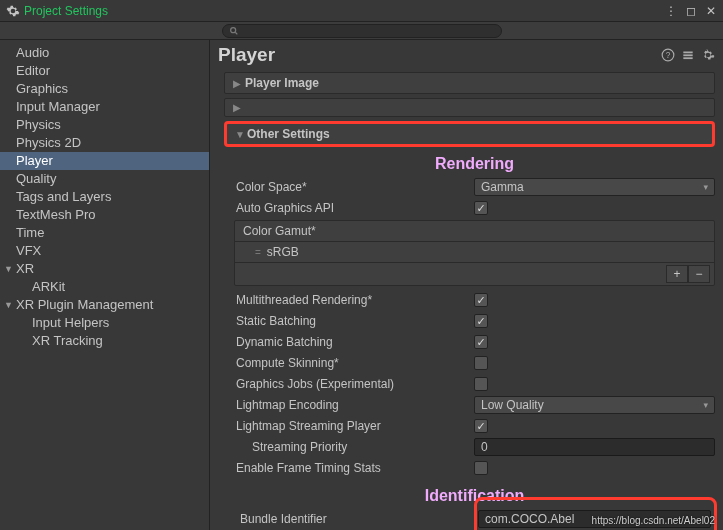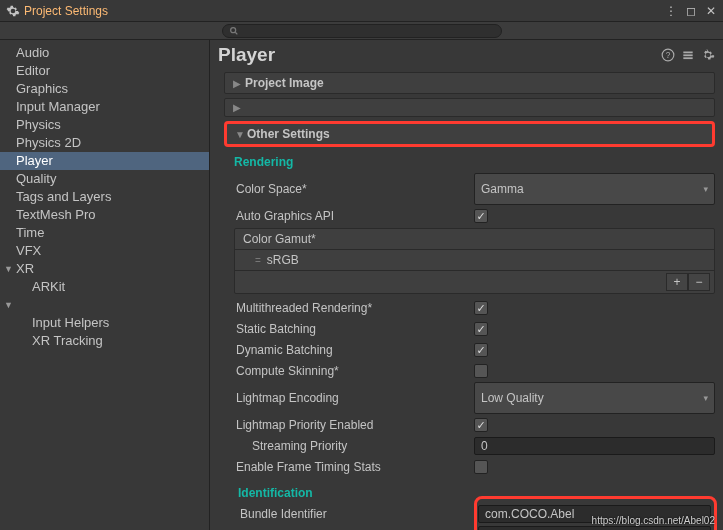--- a/index.html
+++ b/index.html
@@ -1,20 +1,20 @@
 <!DOCTYPE html>
 <html><head>
 <meta charset="utf-8">
 <style>
   * { box-sizing: border-box; margin: 0; padding: 0; font-family: Arial, Helvetica, sans-serif; }
   body { background: #383838; color: #c4c4c4; font-size: 13px; width: 723px; height: 530px; overflow: hidden; position: relative; }
   
   .titlebar { height: 22px; background: #383838; display: flex; align-items: center; padding: 0 6px; border-bottom: 1px solid #222; }
   .titlebar .gear { width: 14px; height: 14px; margin-right: 4px; }
-  .titlebar .title { font-size: 12px; color: #fdba74; flex: 1; }
+  .titlebar .title { font-size: 12px; color: #22c55e; flex: 1; }
   .titlebar .win-controls { display: flex; gap: 8px; }
   .titlebar .win-controls span { width: 12px; height: 12px; display: flex; align-items: center; justify-content: center; color: #c4c4c4; font-size: 12px; }
   
   .searchbar { height: 18px; background: #3c3c3c; display: flex; align-items: center; justify-content: center; border-bottom: 1px solid #222; }
   .searchbar .search-field { width: 280px; height: 14px; background: #2f2f2f; border-radius: 8px; border: 1px solid #222; display: flex; align-items: center; padding-left: 6px; }
   .searchbar svg { width: 10px; height: 10px; opacity: 0.6; }
   
   .main { display: flex; height: calc(100% - 40px); }
   
   .sidebar { width: 210px; background: #383838; border-right: 1px solid #222; overflow-y: auto; padding-top: 4px; }
@@ -31,31 +31,31 @@
   
   .inspector { flex: 1; overflow-y: auto; padding: 0 8px 0 14px; }
   
   .section-row { background: #3f3f3f; border: 1px solid #2a2a2a; border-radius: 2px; padding: 3px 8px; margin-bottom: 4px; display: flex; align-items: center; cursor: pointer; }
   .section-row .tri { width: 12px; font-size: 10px; color: #888; }
   .section-row .label { font-weight: bold; color: #c4c4c4; font-size: 12px; }
   
   .highlight-red { border: 3px solid #ff3b30; border-radius: 4px; }
   
   .section-body { padding: 2px 0 8px 10px; }
-  .sub-header { font-weight: bold; color: #14b8a6; font-size: 12px; margin: 4px 0 4px 0; }
+  .sub-header { font-weight: bold; color: #f0abfc; font-size: 16px; margin: 4px 0 4px 0; text-align: center; }
   
   .field-row { display: flex; align-items: center; min-height: 20px; margin: 0 0 1px 0; }
   .field-row .field-label { width: 240px; font-size: 12px; color: #c4c4c4; padding-left: 2px; }
   .field-row .field-label.indent { padding-left: 18px; }
   .field-row .field-control { flex: 1; }
   
   .checkbox { width: 14px; height: 14px; background: #555; border: 1px solid #222; border-radius: 2px; display: flex; align-items: center; justify-content: center; }
   .checkbox.checked::after { content: "✓"; color: #ddd; font-size: 11px; line-height: 1; }
   
-  .dropdown { background: #484848; border: 1px solid #222; border-radius: 2px; height: 32px; display: flex; align-items: center; padding: 0 6px; font-size: 12px; color: #c4c4c4; position: relative; }
+  .dropdown { background: #484848; border: 1px solid #222; border-radius: 2px; height: 18px; display: flex; align-items: center; padding: 0 6px; font-size: 12px; color: #c4c4c4; position: relative; }
   .dropdown::after { content: "▾"; position: absolute; right: 6px; font-size: 9px; color: #999; }
   
   .text-input { background: #2c2c2c; border: 1px solid #1a1a1a; border-radius: 2px; height: 18px; display: flex; align-items: center; padding: 0 6px; font-size: 12px; color: #c4c4c4; }
   
   .list-box { background: #3f3f3f; border: 1px solid #2a2a2a; border-radius: 2px; margin: 2px 0 4px 0; }
   .list-box .list-header { padding: 3px 8px; font-size: 12px; color: #c4c4c4; border-bottom: 1px solid #2a2a2a; }
   .list-box .list-item { padding: 3px 8px 3px 20px; font-size: 12px; color: #c4c4c4; display: flex; align-items: center; }
   .list-box .list-item .drag { color: #777; margin-right: 6px; font-size: 10px; }
   .list-box .list-footer { display: flex; justify-content: flex-end; padding: 2px 4px; gap: 0; border-top: 1px solid #2a2a2a; }
   .list-box .list-footer .btn { width: 22px; height: 18px; background: #444; border: 1px solid #2a2a2a; display: flex; align-items: center; justify-content: center; font-size: 12px; color: #c4c4c4; }
@@ -131,20 +131,21 @@
       </div>
     <div class="sidebar-item">
         <span class="arrow">▼</span>
         <span>XR</span>
       </div>
     <div class="sidebar-item child">
         <span>ARKit</span>
       </div>
     <div class="sidebar-item">
         <span class="arrow">▼</span>
+        <span>XR Plugin Management</span>
       </div>
     <div class="sidebar-item child">
         <span>Input Helpers</span>
       </div>
     <div class="sidebar-item child">
         <span>XR Tracking</span>
       </div>
   </div>
 
   <div class="content">
@@ -162,21 +163,21 @@
             </svg></span>
         <span><svg viewBox="0 0 24 24" fill="#aaa">
               <path d="M12 8a4 4 0 100 8 4 4 0 000-8zm9 4l2 1.6-2 3.4-2.4-1a7 7 0 01-2 1.2l-.4 2.6h-4l-.4-2.6a7 7 0 01-2-1.2l-2.4 1-2-3.4 2-1.6a7 7 0 010-2.4l-2-1.6 2-3.4 2.4 1a7 7 0 012-1.2L7.9 3h4l.4 2.6a7 7 0 012 1.2l2.4-1 2 3.4-2 1.6a7 7 0 010 2.4z"></path>
             </svg></span>
       </div>
     </div>
 
     <div class="inspector">
       <div class="section-row">
         <span class="tri">▶</span>
-        <span class="label">Project Image</span>
+        <span class="label">Player Image</span>
       </div>
       <div class="section-row">
         <span class="tri">▶</span>
       </div>
       <div class="section-row highlight-red" style="margin-bottom:2px;">
         <span class="tri">▼</span>
         <span class="label">Other Settings</span>
       </div>
 
       <div class="section-body">
@@ -232,29 +233,35 @@
               <div class="checkbox checked"></div>
             </div>
         </div>
         <div class="field-row">
           <div class="field-label">Compute Skinning*</div>
           <div class="field-control">
               <div class="checkbox"></div>
             </div>
         </div>
         <div class="field-row">
+          <div class="field-label">Graphics Jobs (Experimental)</div>
+          <div class="field-control">
+              <div class="checkbox"></div>
+            </div>
+        </div>
+        <div class="field-row">
           <div class="field-label">Lightmap Encoding</div>
           <div class="field-control">
               <div class="dropdown">
                 <span>Low Quality</span>
               </div>
             </div>
         </div>
         <div class="field-row">
-          <div class="field-label">Lightmap Priority Enabled</div>
+          <div class="field-label">Lightmap Streaming Player</div>
           <div class="field-control">
               <div class="checkbox checked"></div>
             </div>
         </div>
         <div class="field-row">
           <div class="field-label indent">Streaming Priority</div>
           <div class="field-control">
               <div class="text-input">
                 <span>0</span>
               </div>

